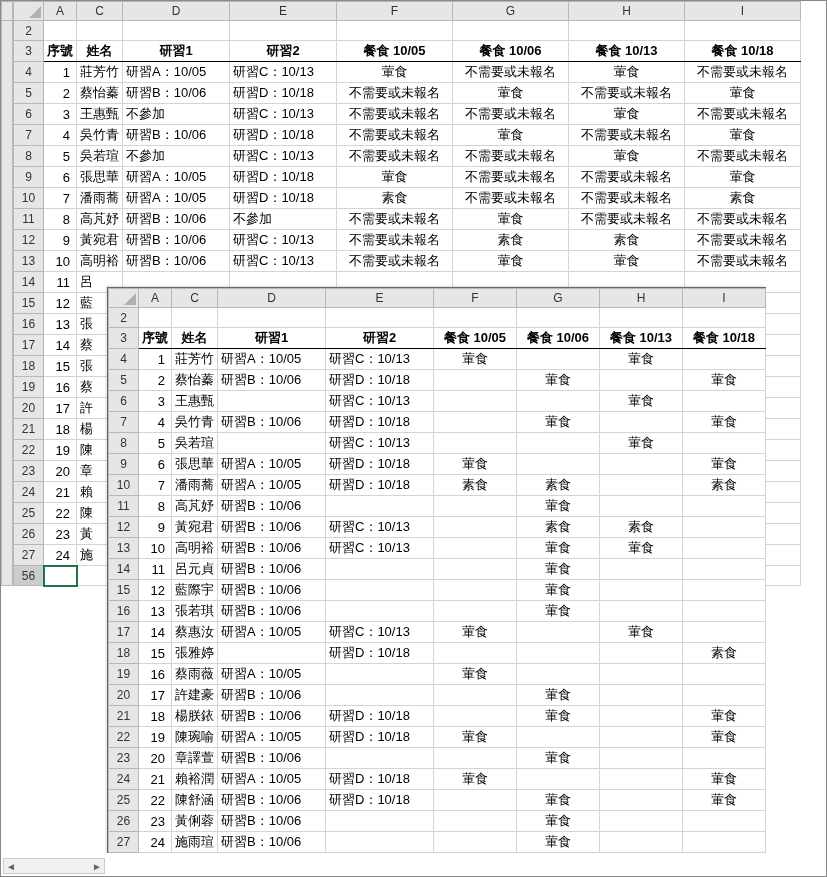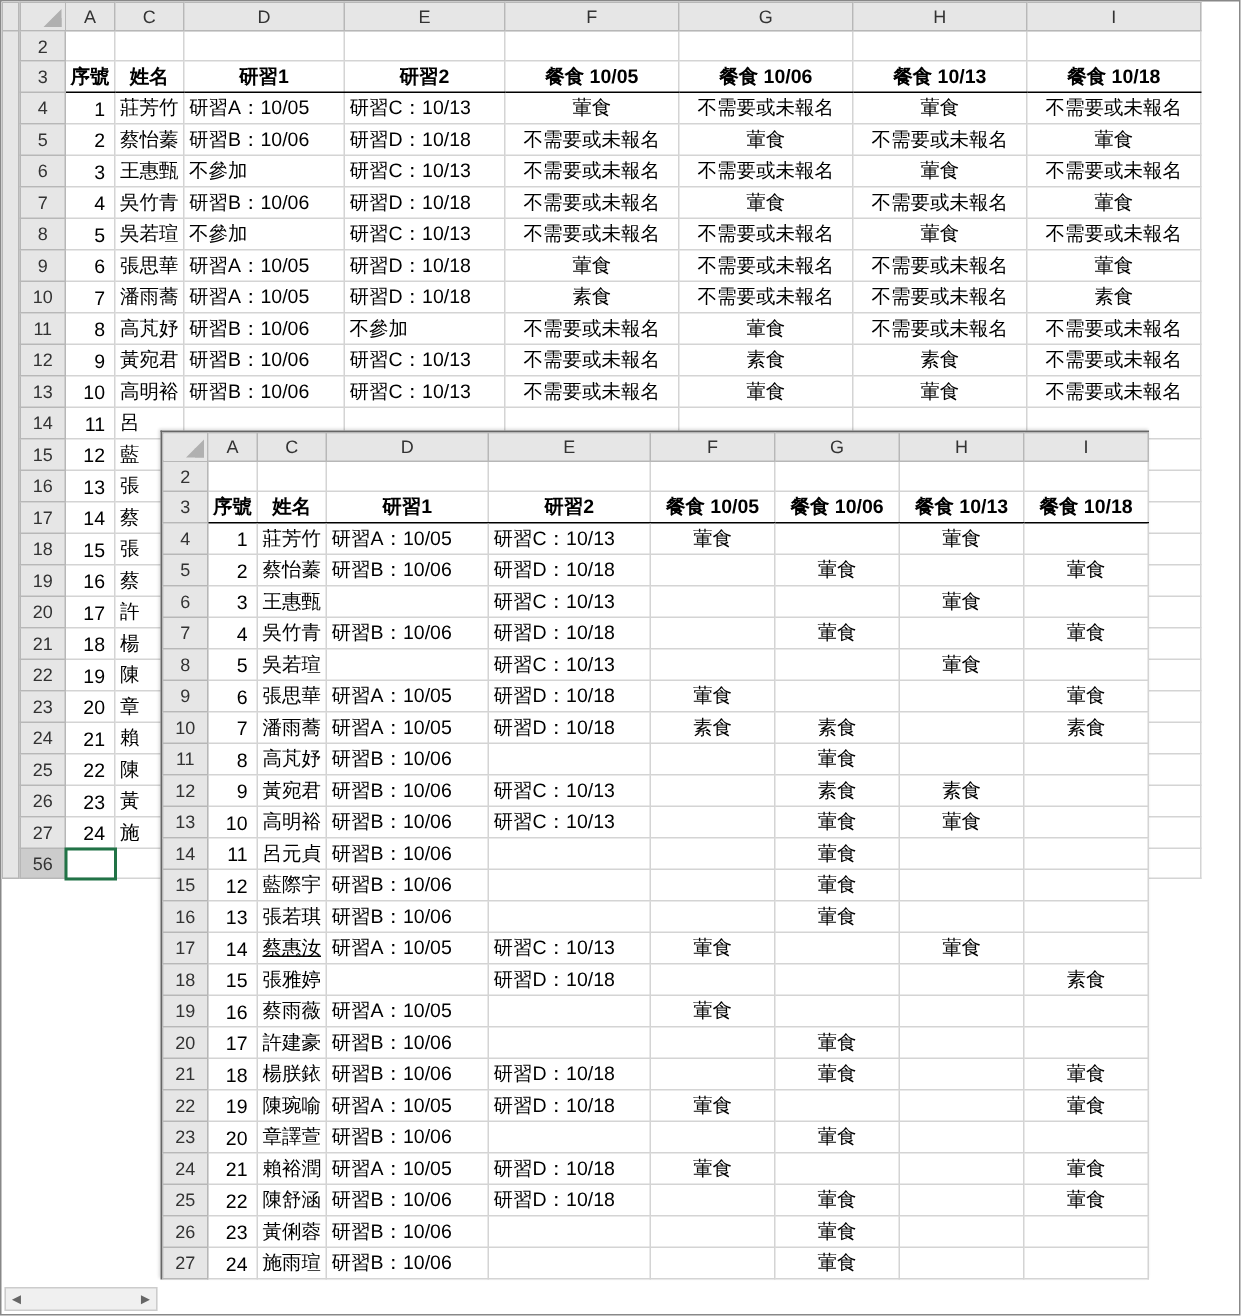--- a/index.html
+++ b/index.html
@@ -587,21 +587,21 @@
           <td class="cell" style="width: 108px;">研習B：10/06</td>
           <td class="cell" style="width: 108px;"></td>
           <td class="cell center" style="width: 83px;"></td>
           <td class="cell center" style="width: 83px;">葷食</td>
           <td class="cell center" style="width: 83px;"></td>
           <td class="cell center" style="width: 83px;"></td>
         </tr>
         <tr>
           <td class="rowhdr">17</td>
           <td class="cell num" style="width: 30px;">14</td>
-          <td class="cell" style="width: 45px; text-decoration: underline;">蔡惠汝</td>
+          <td class="cell" style="width: 45px;">蔡惠汝</td>
           <td class="cell" style="width: 108px;">研習A：10/05</td>
           <td class="cell" style="width: 108px;">研習C：10/13</td>
           <td class="cell center" style="width: 83px;">葷食</td>
           <td class="cell center" style="width: 83px;"></td>
           <td class="cell center" style="width: 83px;">葷食</td>
           <td class="cell center" style="width: 83px;"></td>
         </tr>
         <tr>
           <td class="rowhdr">18</td>
           <td class="cell num" style="width: 30px;">15</td>

